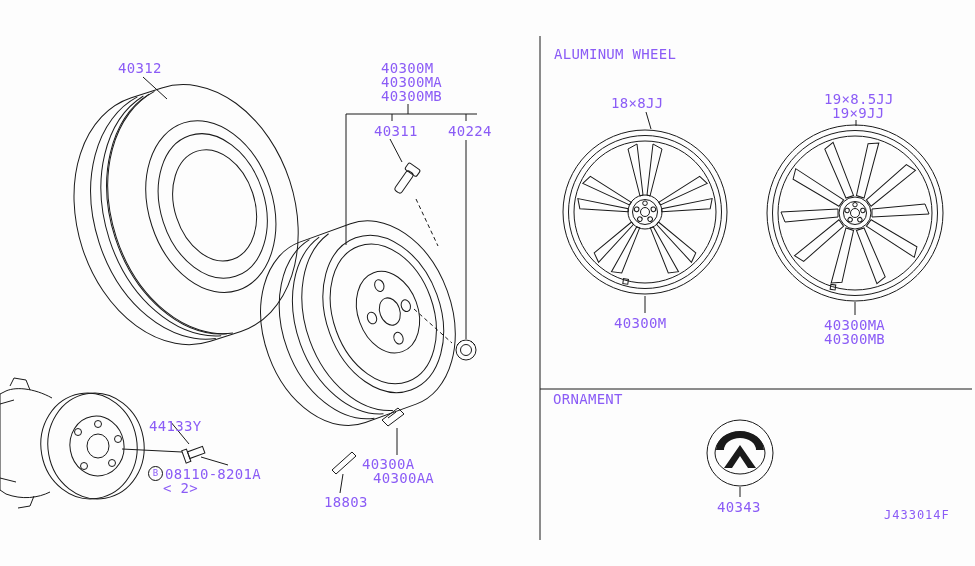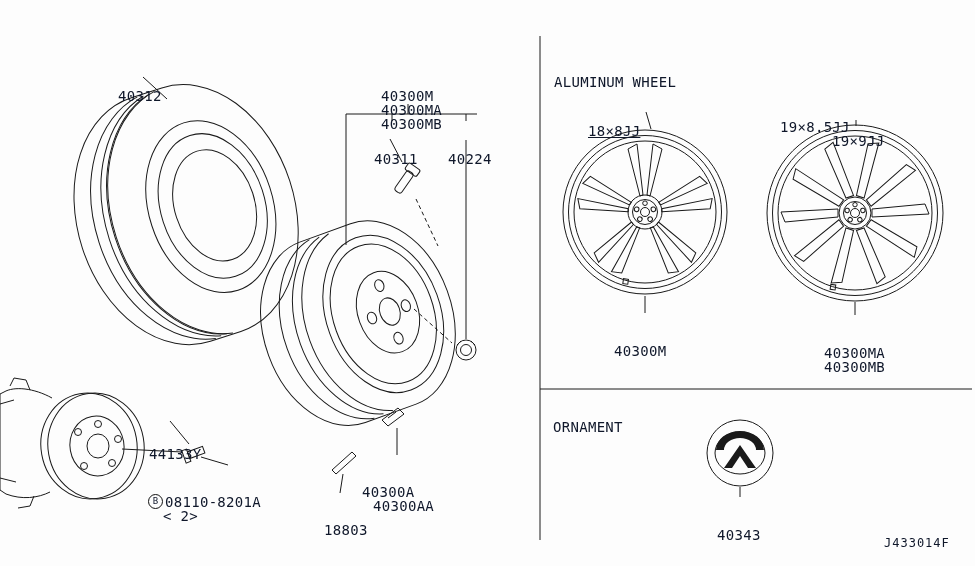--- a/index.html
+++ b/index.html
@@ -11,22 +11,21 @@
     font-family:"DejaVu Sans Mono","Liberation Mono",monospace;
     color:#111;
   }
   svg{position:absolute;left:0;top:0;}
   .lbl{
     position:absolute;
     font-size:14px;
     line-height:14px;
     white-space:nowrap;
     letter-spacing:0.3px;
-    color:#0f172a;
-    margin-top:28px;
+    color:#8b5cf6;
   }
   .lbl.code{font-size:12px;letter-spacing:1px;}
   .circB{
     display:inline-block;
     width:13px;height:13px;
     border:1px solid #111;
     border-radius:50%;
     font-size:9px;line-height:12px;
     text-align:center;
     margin-right:2px;
@@ -258,22 +257,22 @@
   </div>
   <div class="lbl" style="left:163px;top:481px;">&lt; 2&gt;</div>
 
   <div class="lbl" style="left:324px;top:495px;">18803</div>
 
   <div class="lbl" style="left:362px;top:457px;">40300A</div>
   <div class="lbl" style="left:373px;top:471px;">40300AA</div>
 
   <div class="lbl" style="left:554px;top:47px;">ALUMINUM WHEEL</div>
 
-  <div class="lbl" style="left:588px;top:96px;text-decoration:underline;">18×8JJ</div>
-  <div class="lbl" style="left:780px;top:92px;">19×8.5JJ</div>
+  <div class="lbl" style="left:611px;top:96px;">18×8JJ</div>
+  <div class="lbl" style="left:824px;top:92px;">19×8.5JJ</div>
   <div class="lbl" style="left:832px;top:106px;">19×9JJ</div>
 
   <div class="lbl" style="left:614px;top:316px;">40300M</div>
   <div class="lbl" style="left:824px;top:318px;">40300MA</div>
   <div class="lbl" style="left:824px;top:332px;">40300MB</div>
 
   <div class="lbl" style="left:553px;top:392px;">ORNAMENT</div>
   <div class="lbl" style="left:717px;top:500px;">40343</div>
 
   <div class="lbl code" style="left:884px;top:508px;">J433014F</div>

